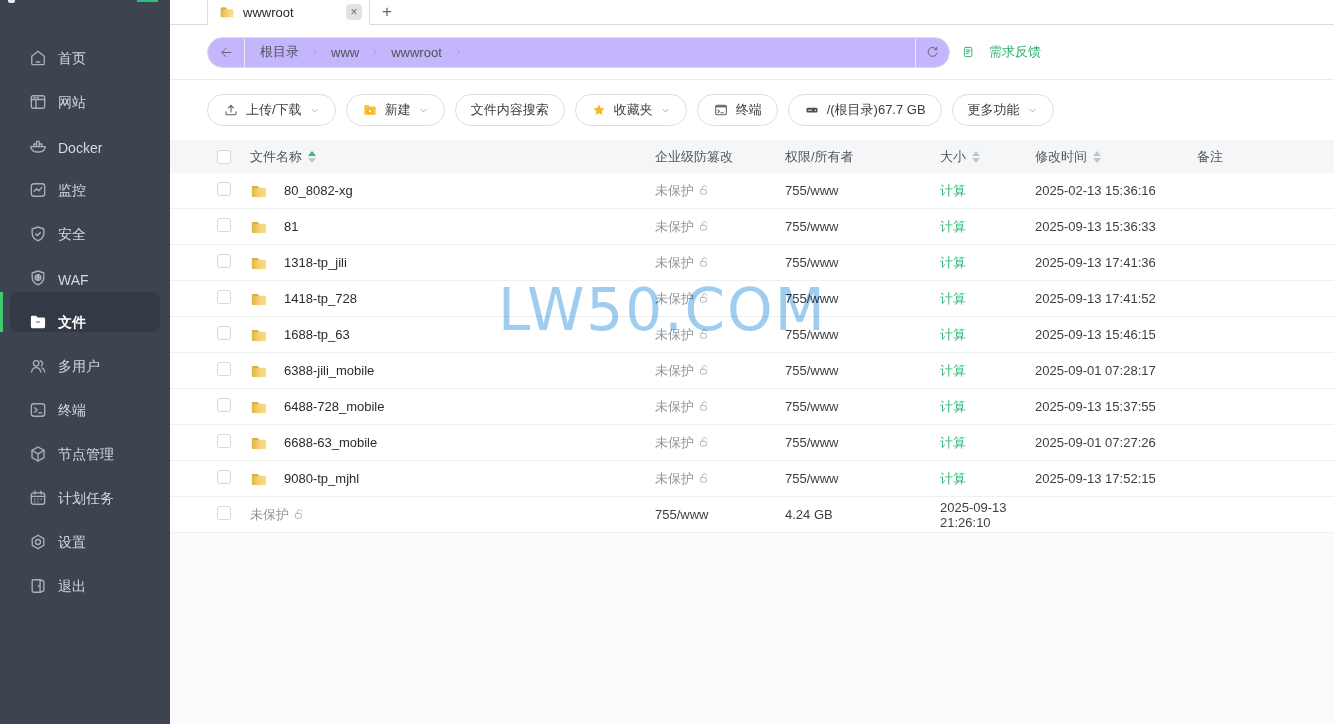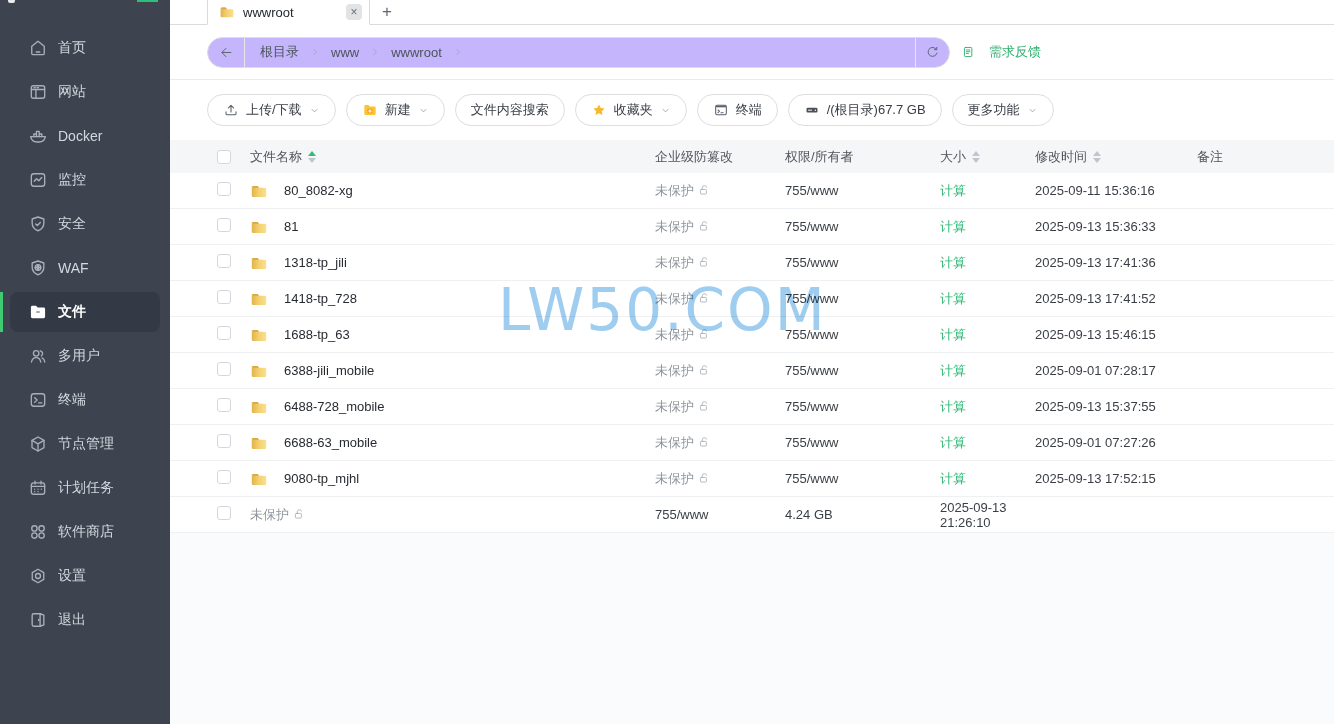--- a/index.html
+++ b/index.html
@@ -4,21 +4,21 @@
 <style>
   * { margin:0; padding:0; box-sizing:border-box; }
   html,body { width:1334px; height:724px; overflow:hidden; }
   body { font-family:"Liberation Sans","DejaVu Sans",sans-serif; display:flex; background:#fff; font-size:13px; }
   svg { display:block; }
 
   
   .sidebar { width:170px; flex-shrink:0; background:#3d4450; padding-top:28px; position:relative; }
   .sidebar::before { content:""; position:absolute; top:0; left:8px; width:7px; height:3px; background:#e8eaee; border-radius:0 0 2px 2px; }
   .sidebar::after  { content:""; position:absolute; top:0; left:137px; width:21px; height:2px; background:#2fbe77; }
-  .side-item { height:40px; margin:0 10px 4px 10px; display:flex; align-items:center; gap:10px; padding-left:18px; border-radius:8px; font-size:14px; color:#d3d8de; cursor:pointer; position:relative; }
+  .side-item { height:40px; margin:0 10px 4px 10px; display:flex; align-items:flex-end; gap:10px; padding-left:18px; border-radius:8px; font-size:14px; color:#d3d8de; cursor:pointer; position:relative; }
   .side-item .side-icon { width:20px; height:20px; color:#a9b0ba; }
   .side-item.active { background:#333a46; color:#fff; font-weight:bold; }
   .side-item.active .side-icon { color:#fff; }
   .active-bar { position:absolute; left:-10px; top:0; width:3px; height:40px; background:#3ecb71; }
 
   
   .main { flex:1; min-width:0; display:flex; flex-direction:column; background:#fff; position:relative; }
 
   .tabbar { height:25px; display:flex; align-items:stretch; padding-left:37px; border-bottom:1px solid #d9dbde; background:#fff; }
   .tab { display:flex; align-items:center; gap:8px; width:163px; padding:0 7px 0 11px; border:1px solid #d9dbde; border-top:none; border-bottom:1px solid #fff; margin-bottom:-1px; background:#fff; color:#24282d; border-radius:0 0 0 0; cursor:pointer; }
@@ -165,31 +165,20 @@
             <rect x="4" y="5.8" width="16" height="13.7" rx="2.8"></rect>
             <path d="M4 10h16M8.4 3.8v3.4M15.6 3.8v3.4"></path>
             <path d="M8 13.4h.1M12 13.4h.1M16 13.4h.1M8 16.4h.1M12 16.4h.1"></path>
           </svg>
         </span>
         <span>计划任务</span>
       </div>
       <div class="side-item">
         <span class="side-icon">
           <svg viewBox="0 0 24 24" width="100%" height="100%" fill="none" stroke="currentColor" stroke-width="1.6" stroke-linecap="round" stroke-linejoin="round">
-            <rect x="4.5" y="4.5" width="6.4" height="6.4" rx="3.2"></rect>
-            <rect x="13.1" y="4.5" width="6.4" height="6.4" rx="3.2"></rect>
-            <rect x="4.5" y="13.1" width="6.4" height="6.4" rx="3.2"></rect>
-            <rect x="13.1" y="13.1" width="6.4" height="6.4" rx="3.2"></rect>
-          </svg>
-        </span>
-        <span>软件商店</span>
-      </div>
-      <div class="side-item">
-        <span class="side-icon">
-          <svg viewBox="0 0 24 24" width="100%" height="100%" fill="none" stroke="currentColor" stroke-width="1.6" stroke-linecap="round" stroke-linejoin="round">
             <path d="M12 3.9l6.9 4v8.2l-6.9 4-6.9-4V7.9z"></path>
             <circle cx="12" cy="12" r="3"></circle>
           </svg>
         </span>
         <span>设置</span>
       </div>
       <div class="side-item">
         <span class="side-icon">
           <svg viewBox="0 0 24 24" width="100%" height="100%" fill="none" stroke="currentColor" stroke-width="1.6" stroke-linecap="round" stroke-linejoin="round">
             <path d="M14.5 4.5H6.8A1.8 1.8 0 0 0 5 6.3v11.4a1.8 1.8 0 0 0 1.8 1.8h7.7"></path>
@@ -414,21 +403,21 @@
             <span>未保护</span>
             <span style="width:13px;height:13px;display:inline-block;flex-shrink:0;color:#aab0b8;">
               <svg viewBox="0 0 24 24" width="100%" height="100%" fill="none" stroke="currentColor" stroke-width="1.6" stroke-linecap="round" stroke-linejoin="round">
                 <rect x="4.5" y="10" width="11" height="8.5" rx="1.6"></rect>
                 <path d="M8 10V7a4 4 0 0 1 7.8-1.2"></path>
               </svg>
             </span>
           </div>
           <div class="cell-owner">755/www</div>
           <div><span class="size-link">计算</span></div>
-          <div class="cell-mtime">2025-09-11 15:36:16</div>
+          <div class="cell-mtime">2025-02-13 15:36:16</div>
           <div></div>
         </div>
         <div class="trow">
           <div class="cell-check"><span class="checkbox"></span></div>
           <div class="cell-name">
             <span style="width:18px;height:18px;display:inline-block;flex-shrink:0;">
               <svg viewBox="0 0 24 24" width="100%" height="100%" fill="none" stroke="currentColor" stroke-width="1.6" stroke-linecap="round" stroke-linejoin="round">
                 <defs>
                   <linearGradient id="fg" x1="0" y1="0" x2="1" y2="0">
                     <stop offset="0" stop-color="#e0b24a"></stop>

